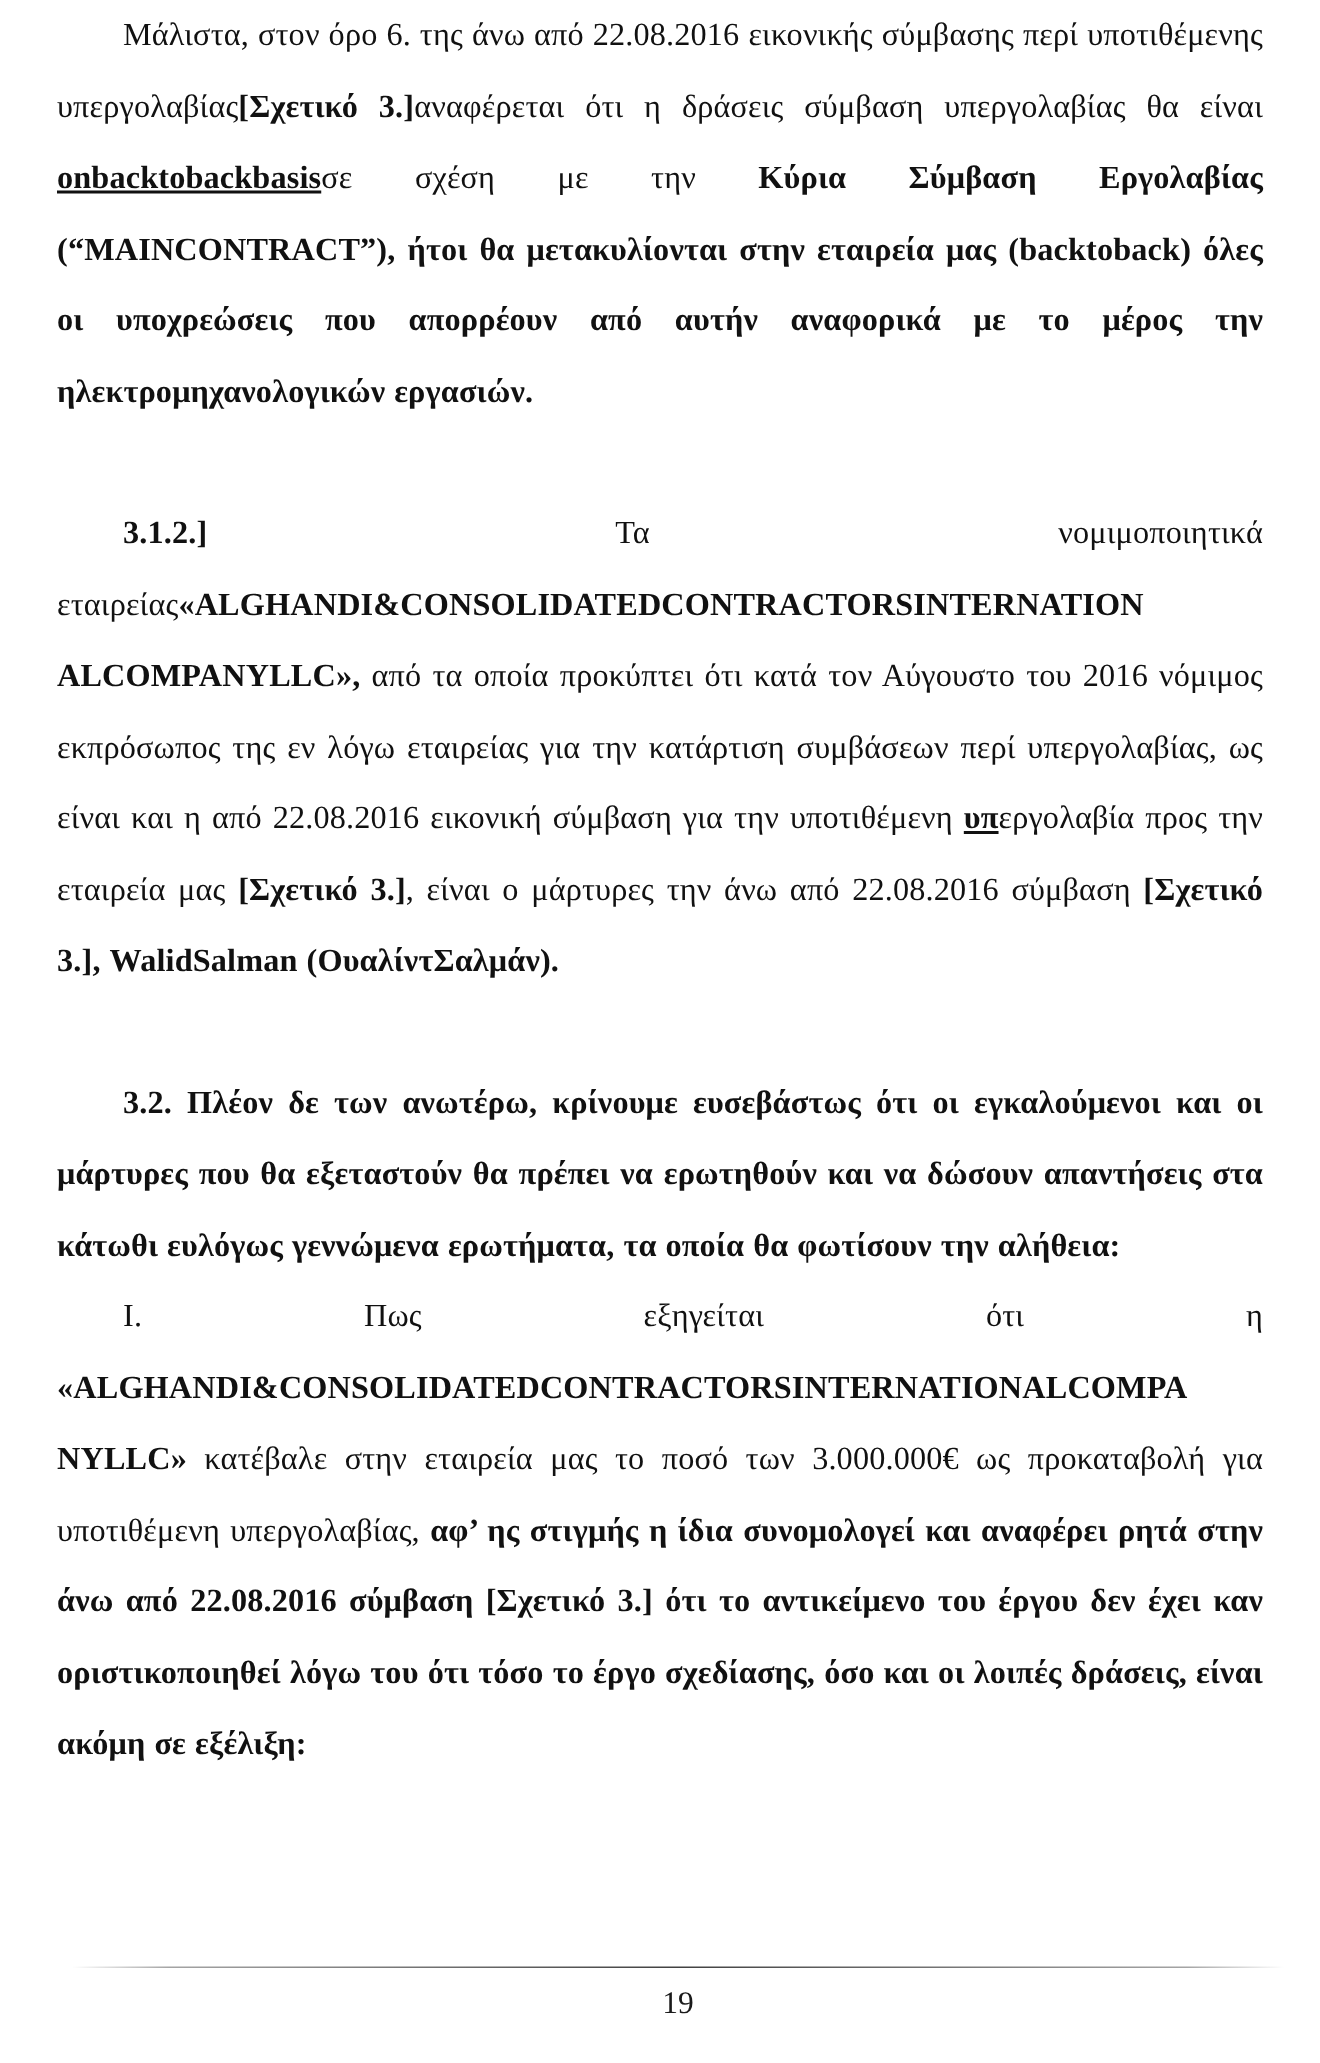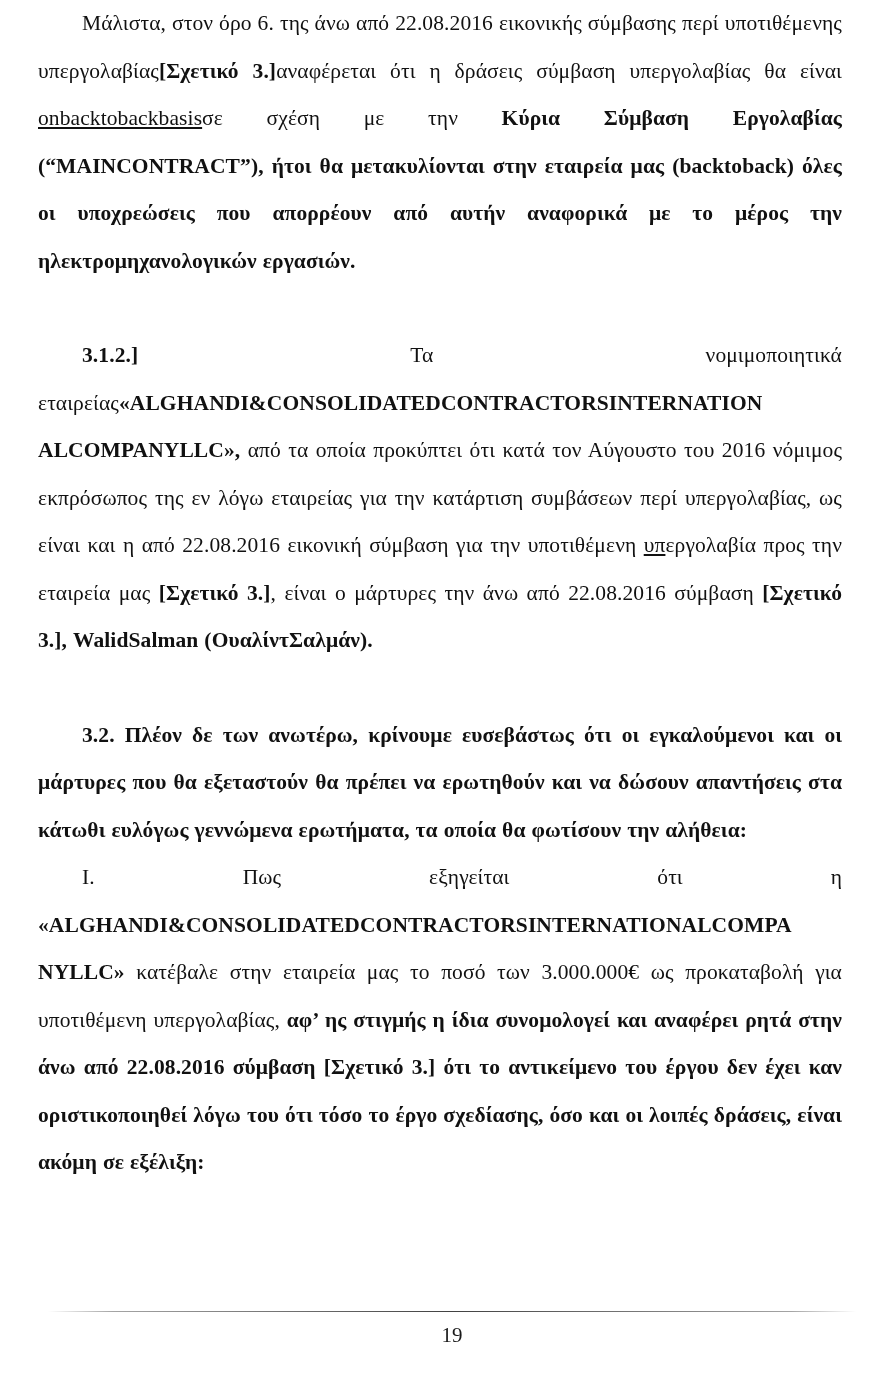--- a/index.html
+++ b/index.html
@@ -40,21 +40,21 @@
     word-spacing: 0.5px;
     hyphens: none;
   }
   p.para.indent {
     text-indent: 44px;
   }
   p.gap-before {
     margin-top: 47px;
   }
   .b { font-weight: bold; }
-  .bu { font-weight: normal; text-decoration: underline; text-underline-offset: 2px; }
+  .bu { font-weight: bold; text-decoration: underline; text-underline-offset: 2px; }
 
   footer.page-footer {
     position: absolute;
     left: 12px;
     bottom: 0;
     width: 877px;
     height: 112px;
   }
   .footer-rule {
     position: absolute;

